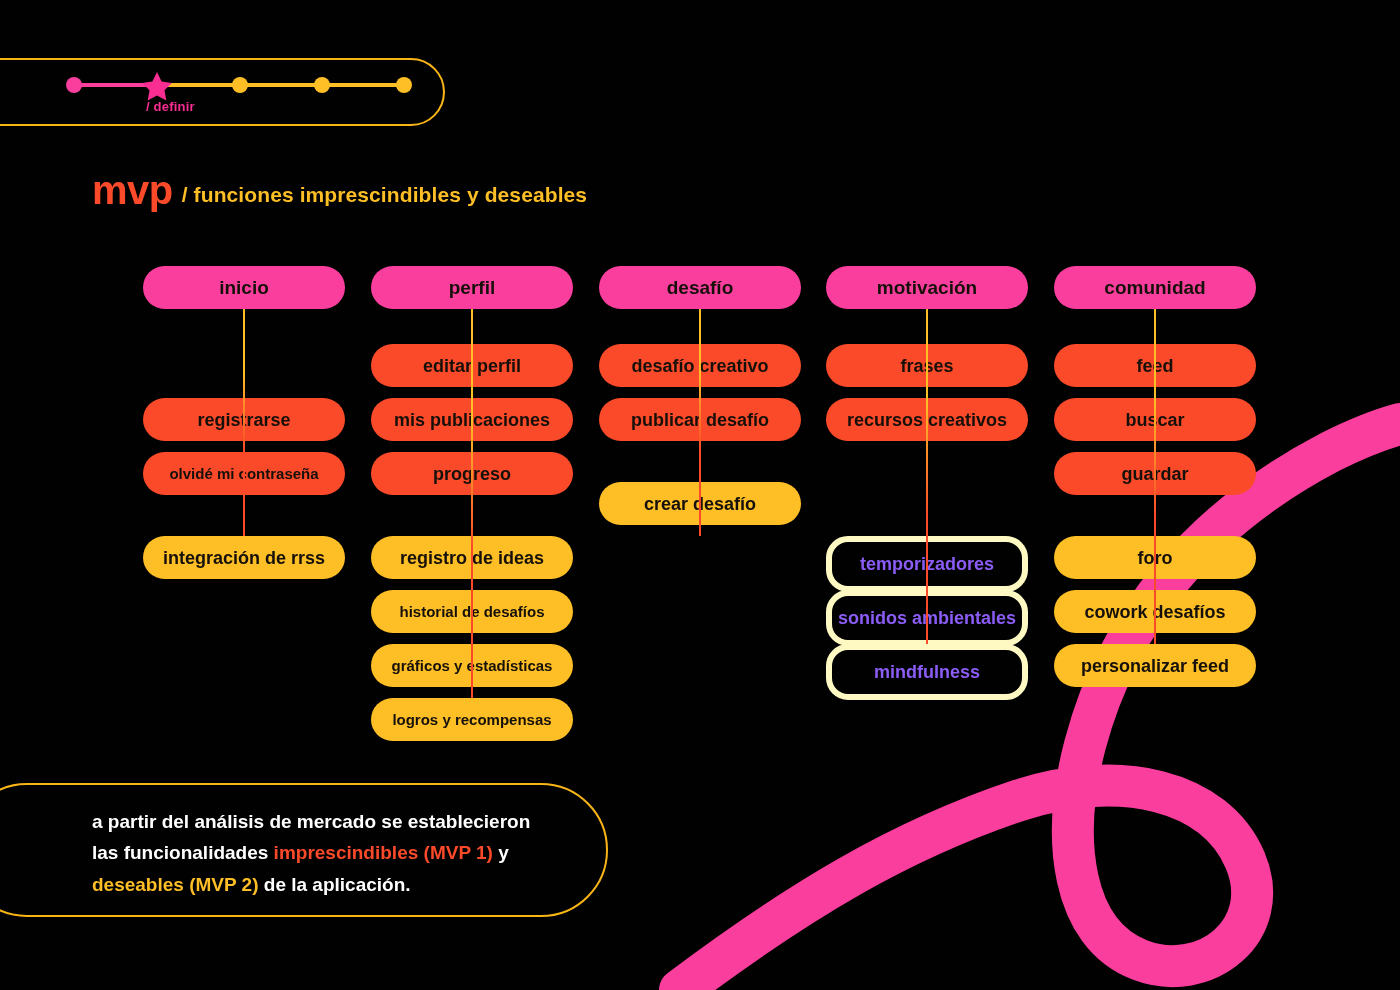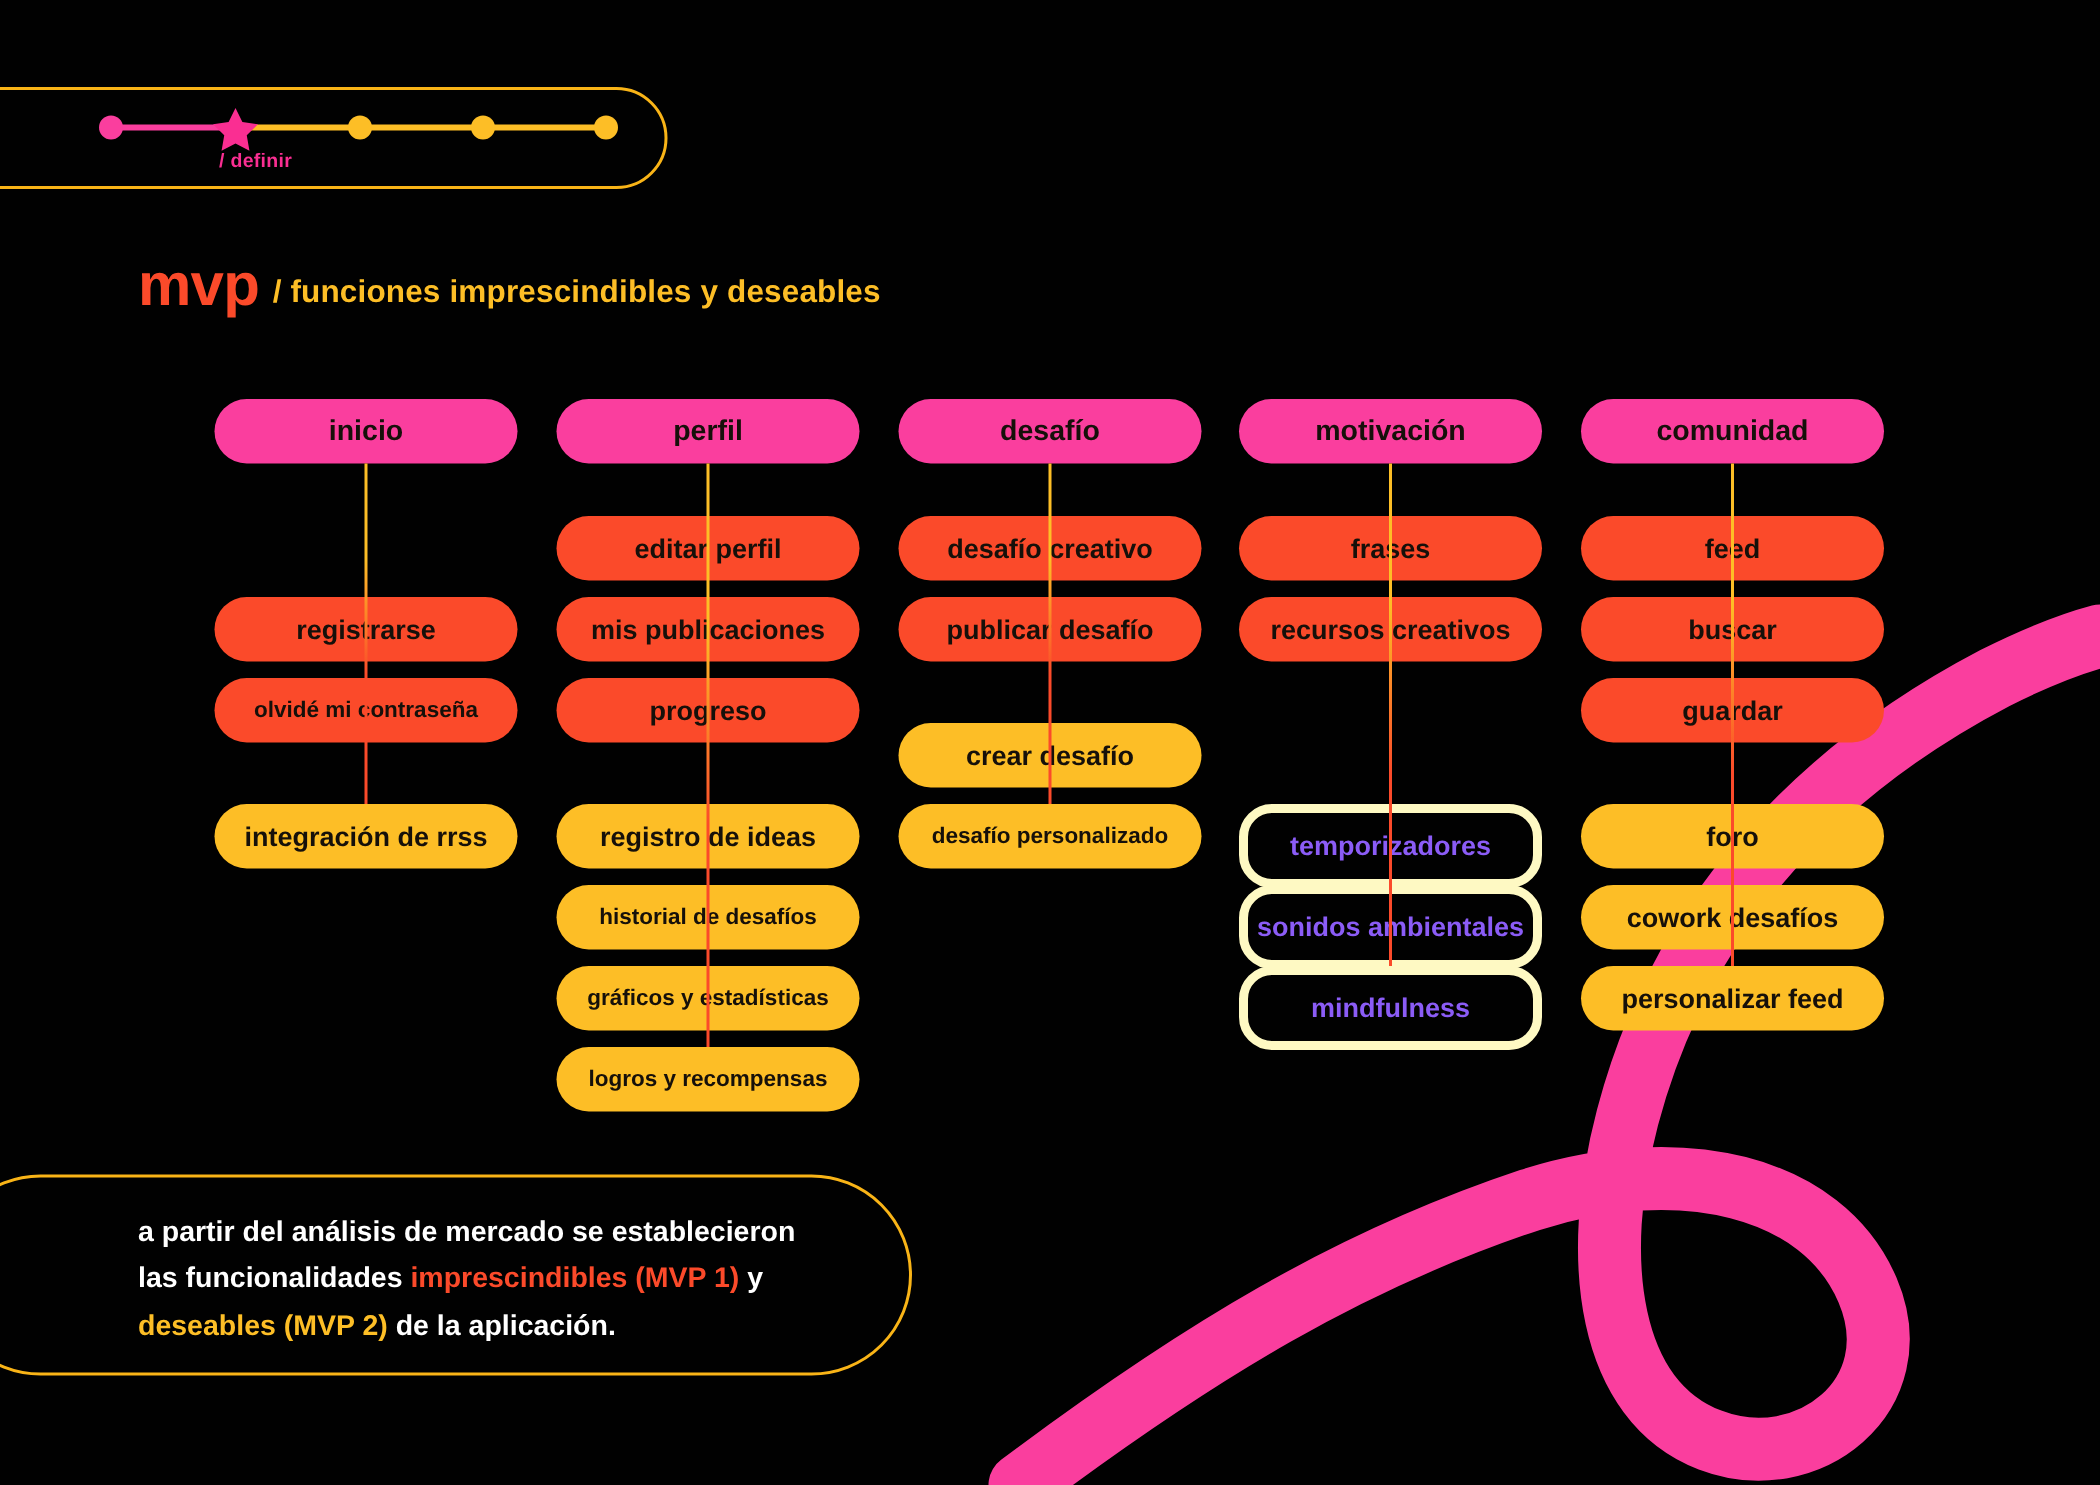--- a/index.html
+++ b/index.html
@@ -120,21 +120,20 @@
         <div class="node y sm" style="top: 590px;">historial de desafíos</div>
         <div class="node y sm" style="top: 644px;">gráficos y estadísticas</div>
         <div class="node y sm" style="top: 698px;">logros y recompensas</div>
       </div>
       <div class="col" style="left: 599px; top: 0px; height: 990px;">
         <div class="conn" style="top: 309px; height: 227px; background: linear-gradient(rgb(253, 190, 38) 0%, rgb(253, 190, 38) 28%, rgb(251, 74, 42) 62%, rgb(251, 74, 42) 100%);"></div>
         <div class="node h" style="top: 266px;">desafío</div>
         <div class="node o" style="top: 344px;">desafío creativo</div>
         <div class="node o" style="top: 398px;">publicar desafío</div>
         <div class="node y" style="top: 482px;">crear desafío</div>
-        <div class="node y sm" style="top: 536px;">desafío personalizado</div>
       </div>
       <div class="col" style="left: 826px; top: 0px; height: 990px;">
         <div class="conn" style="top: 309px; height: 335px; background: linear-gradient(rgb(253, 190, 38) 0%, rgb(253, 190, 38) 28%, rgb(251, 74, 42) 62%, rgb(251, 74, 42) 100%);"></div>
         <div class="node h" style="top: 266px;">motivación</div>
         <div class="node o" style="top: 344px;">frases</div>
         <div class="node o" style="top: 398px;">recursos creativos</div>
         <div class="node ol" style="top: 536px;">temporizadores</div>
         <div class="node ol" style="top: 590px;">sonidos ambientales</div>
         <div class="node ol" style="top: 644px;">mindfulness</div>
       </div>

